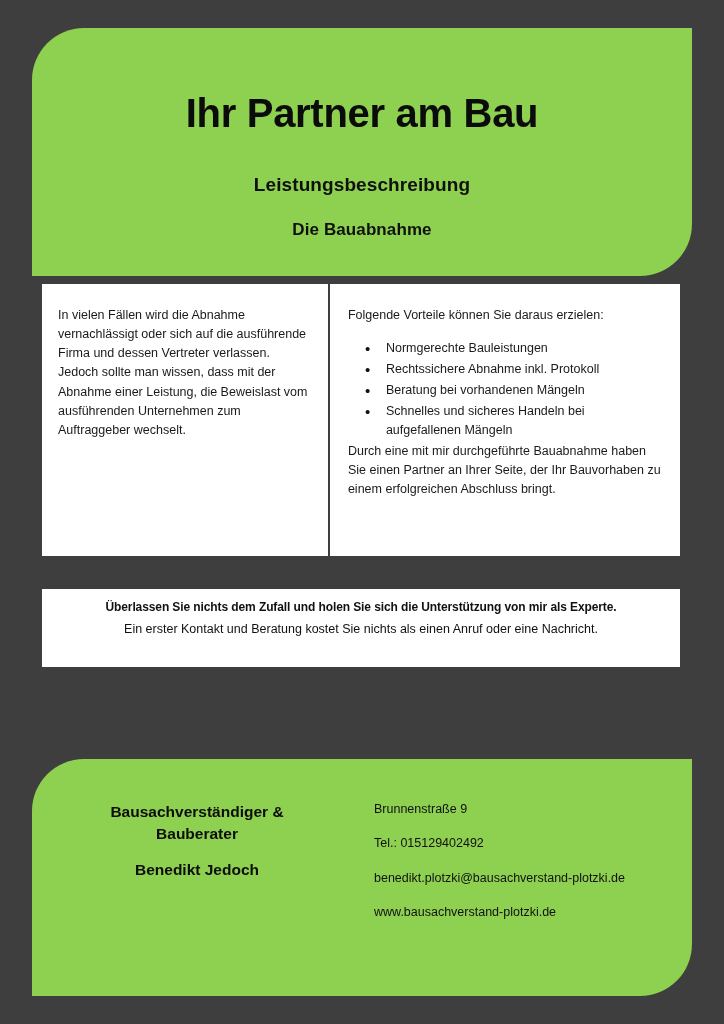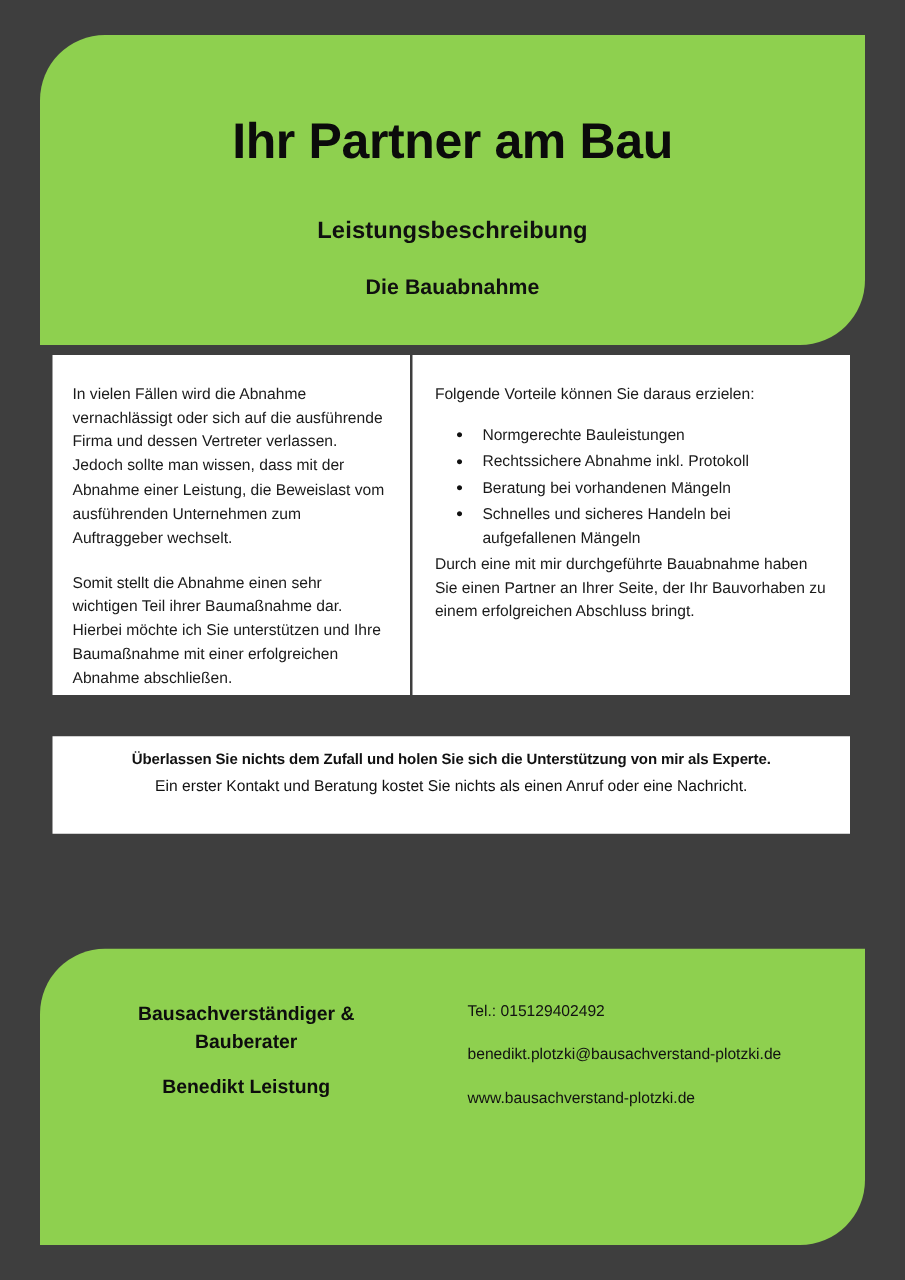--- a/index.html
+++ b/index.html
@@ -197,21 +197,20 @@
   <div class="header-band">
     <h1 class="headline">Ihr Partner am Bau</h1>
     <div class="subline-1">Leistungsbeschreibung</div>
     <div class="subline-2">Die Bauabnahme</div>
   </div>
 
   <div class="body-columns">
 
     <div class="col col-left">
       <p>In vielen Fällen wird die Abnahme vernachlässigt oder sich auf die ausführende Firma und dessen Vertreter verlassen. Jedoch sollte man wissen, dass mit der Abnahme einer Leistung, die Beweislast vom ausführenden Unternehmen zum Auftraggeber wechselt.</p>
-      <p>Somit stellt die Abnahme einen sehr wichtigen Teil ihrer Baumaßnahme dar. Hierbei möchte ich Sie unterstützen und Ihre Baumaßnahme mit einer erfolgreichen Abnahme abschließen.</p>
     </div>
 
     <div class="col-gap"></div>
 
     <div class="col col-right">
       <p>Folgende Vorteile können Sie daraus erzielen:</p>
       <ul class="benefits">
         <li>Normgerechte Bauleistungen</li>
         <li>Rechtssichere Abnahme inkl. Protokoll</li>
         <li>Beratung bei vorhandenen Mängeln</li>
@@ -225,24 +224,25 @@
   <div class="callout">
     <div class="callout-strong">Überlassen Sie nichts dem Zufall und holen Sie sich die Unterstützung von mir als Experte.</div>
     <div class="callout-sub">Ein erster Kontakt und Beratung kostet Sie nichts als einen Anruf oder eine Nachricht.</div>
   </div>
 
   <div class="footer-band">
 
     <div class="footer-left">
       <div>Bausachverständiger &amp;</div>
       <div>Bauberater</div>
-      <div class="footer-name-gap">Benedikt Leistung</div>
+      <div class="footer-name-gap">Benedikt Jedoch</div>
     </div>
 
     <div class="footer-right">
+      <div>Brunnenstraße 9</div>
       <div>Tel.: 015129402492</div>
       <div>benedikt.plotzki@bausachverstand-plotzki.de</div>
       <div>www.bausachverstand-plotzki.de</div>
     </div>
 
   </div>
 
 </div>
 
 </body></html>

